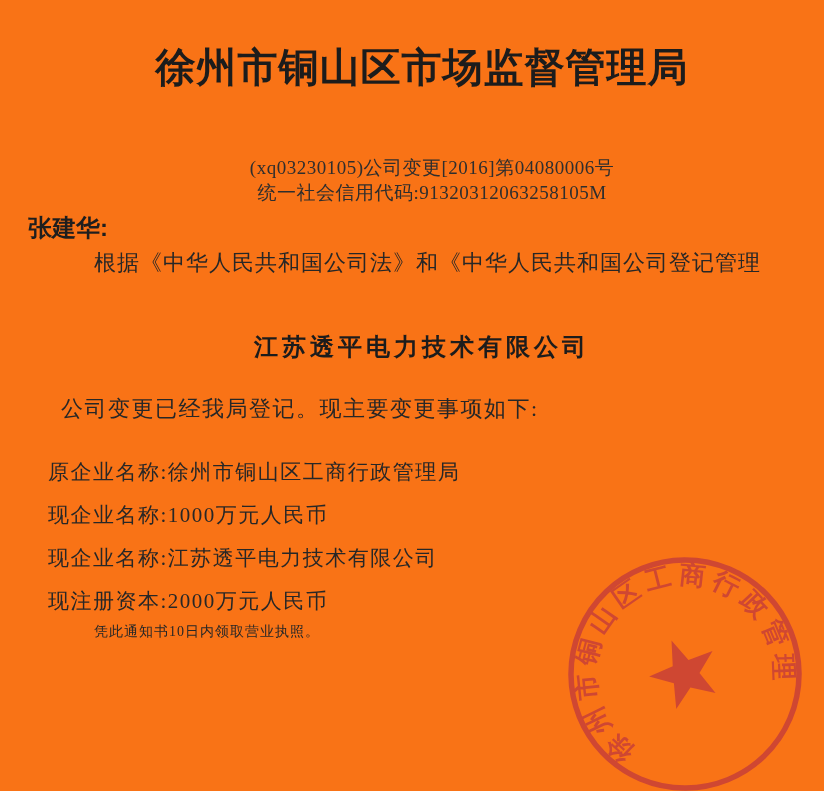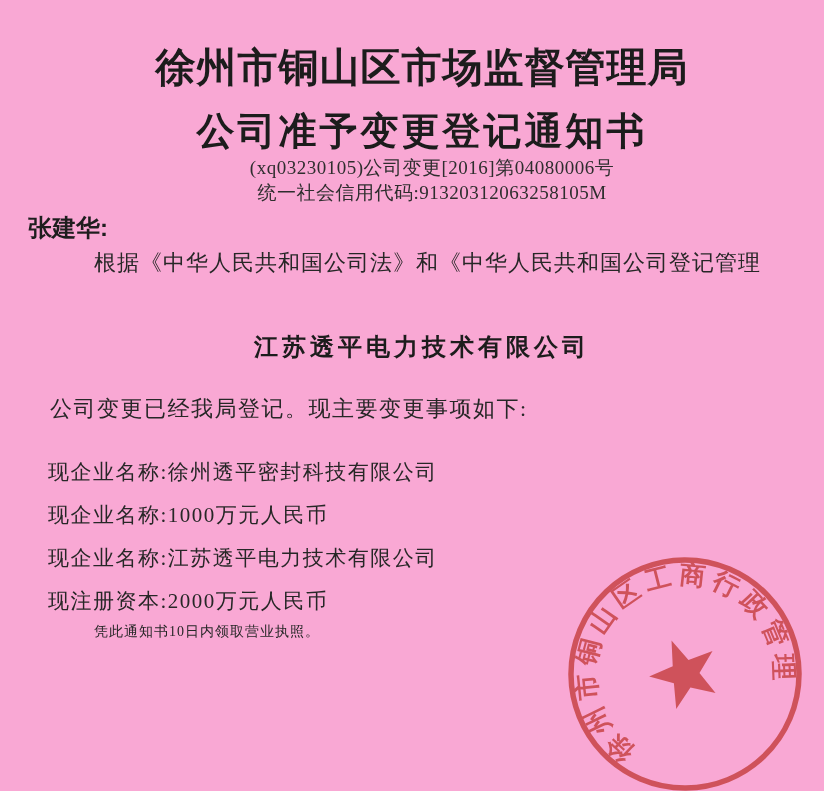--- a/index.html
+++ b/index.html
@@ -4,21 +4,21 @@
 <style>
   html, body {
     margin: 0;
     padding: 0;
     background: #ffffff;
   }
   .page {
     position: relative;
     width: 824px;
     height: 791px;
-    background: #f9a8d4;
+    background: #f97316;
     overflow: hidden;
     font-family: "Liberation Serif", "DejaVu Serif", serif;
     color: #2a2a2a;
   }
   .abs { position: absolute; }
 
   .authority {
     top: 40px; left: 20px; width: 804px;
     text-align: center;
     font-family: "Liberation Sans", "DejaVu Sans", sans-serif;
@@ -70,21 +70,21 @@
   .company-name {
     top: 331px; left: 20px; width: 804px;
     text-align: center;
     font-family: Liberation Mono, monospace;
     font-weight: bold;
     font-size: 24px;
     letter-spacing: 4px;
     color: #1c1c1c;
   }
   .statement {
-    top: 394px; left: 50px;
+    top: 394px; left: 61px;
     font-size: 22px;
     letter-spacing: 1.5px;
     color: #272727;
   }
   .changes { margin: 0; padding: 0; list-style: none; }
   .change-item {
     position: absolute;
     left: 48px;
     font-size: 21px;
     letter-spacing: 1.5px;
@@ -117,36 +117,35 @@
   }
   .seal svg { width: 100%; height: 100%; }
 </style>
 </head>
 <body>
 
 <div class="page">
 
   <h1 class="abs authority">徐州市铜山区市场监督管理局</h1>
 
-  <h2 class="abs doc-title">公司准予变更登记通知书</h2>
 
   <div class="abs doc-number">(xq03230105)公司变更[2016]第04080006号</div>
 
   <div class="abs credit-code">统一社会信用代码:91320312063258105M</div>
 
   <div class="abs addressee">张建华:</div>
 
   <div class="abs body-line body-line-1">根据《中华人民共和国公司法》和《中华人民共和国公司登记管理</div>
 
   <div class="abs company-name">江苏透平电力技术有限公司</div>
 
   <div class="abs statement">公司变更已经我局登记。现主要变更事项如下:</div>
 
   <ul class="changes">
-    <li class="change-item change-item-0">现企业名称:徐州透平密封科技有限公司</li>
+    <li class="change-item change-item-0">原企业名称:徐州市铜山区工商行政管理局</li>
     <li class="change-item change-item-1">现企业名称:1000万元人民币</li>
     <li class="change-item change-item-2">现企业名称:江苏透平电力技术有限公司</li>
     <li class="change-item change-item-3">现注册资本:2000万元人民币</li>
   </ul>
 
   <div class="abs license-note">凭此通知书10日内领取营业执照。</div>
 
 
   <div class="abs seal">
     <svg viewBox="0 0 246 246" xmlns="http://www.w3.org/2000/svg">

